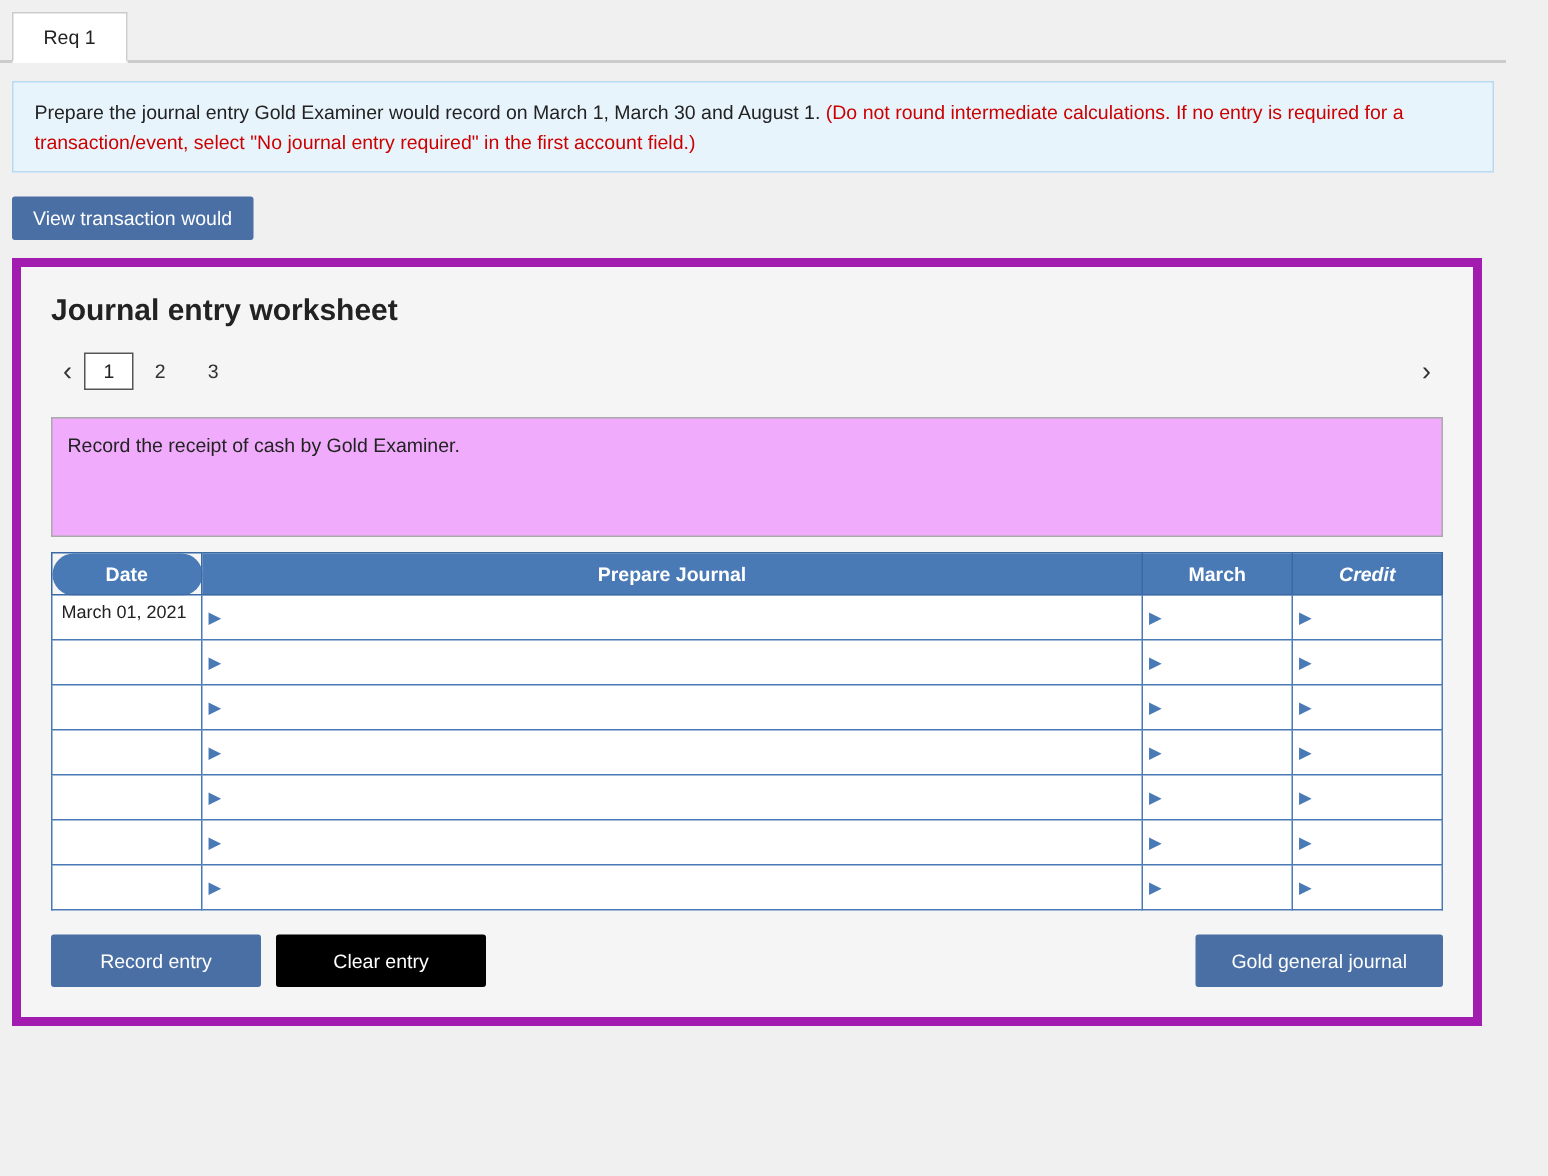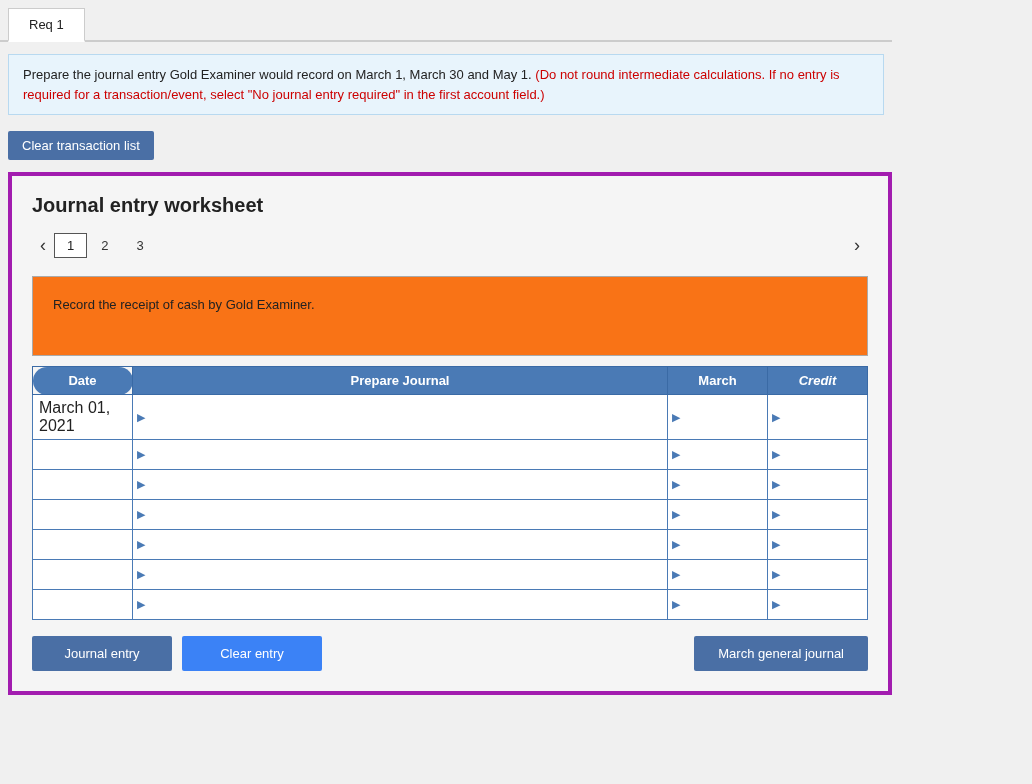--- a/index.html
+++ b/index.html
@@ -1,94 +1,94 @@
 <!DOCTYPE html>
 <html><head>
   <meta charset="utf-8">
   <style>
     * { box-sizing: border-box; margin: 0; padding: 0; }
     body { font-family: Arial, sans-serif; font-size: 13px; background: #f0f0f0; color: #222; }
 
-    .page-wrapper { width: 892px; min-height: 784px; background: #f0f0f0; padding: 0; }
+    .page-wrapper { width: 1004px; min-height: 784px; background: #f0f0f0; padding: 0; }
 
     
     .tabs-bar { display: flex; border-bottom: 2px solid #ccc; background: #f0f0f0; padding-top: 8px; padding-left: 8px; }
     .tab { padding: 8px 20px; border: 1px solid #ccc; border-bottom: none; cursor: pointer; background: #f0f0f0; font-size: 13px; margin-right: 2px; }
     .tab.active { background: #fff; border-bottom: 2px solid #fff; margin-bottom: -2px; z-index: 1; position: relative; }
 
     
     .instructions { background: #e8f4fc; border: 1px solid #b8d9f0; margin: 12px 8px 8px 8px; padding: 10px 14px; font-size: 13px; line-height: 1.5; }
     .instructions .warning { color: #cc0000; }
 
     
     .view-transaction-btn { margin: 8px 8px 12px 8px; background: #4a6fa5; color: white; border: none; padding: 7px 14px; font-size: 13px; cursor: pointer; border-radius: 2px; }
 
     
-    .worksheet-container { background: #f5f5f5; border: 4px solid #a21caf; margin: 0 0 20px 8px; padding: 18px 20px 20px 20px; }
+    .worksheet-container { background: #f5f5f5; border: 6px solid #a21caf; margin: 0 16px 20px 8px; padding: 18px 20px 20px 20px; }
 
     .worksheet-title { font-size: 20px; font-weight: bold; margin-bottom: 14px; }
 
     
     .nav-row { display: flex; align-items: center; margin-bottom: 16px; gap: 0; }
     .nav-btn { background: none; border: none; font-size: 18px; cursor: pointer; padding: 4px 8px; color: #333; }
     .nav-page { border: 1px solid #aaa; padding: 4px 12px; background: #fff; font-size: 13px; min-width: 30px; text-align: center; }
     .nav-page.active { border: 1px solid #555; background: #fff; }
     .nav-page-num { padding: 4px 14px; font-size: 13px; cursor: pointer; color: #333; }
     .nav-right { margin-left: auto; }
 
     
-    .description-box { border: 1px solid #aaa; background: #f97316; padding: 20px; margin-bottom: 10px; min-height: 80px; font-size: 13px; color: #222; }
+    .description-box { border: 1px solid #aaa; background: #f0abfc; padding: 10px; margin-bottom: 10px; min-height: 80px; font-size: 13px; color: #222; }
 
     
     .note { color: #cc0000; font-size: 13px; margin-bottom: 8px; }
 
     
     .journal-table { width: 100%; border-collapse: collapse; border: 1px solid #4a7ab5; }
     .journal-table th { background: #4a7ab5; color: white; text-align: center; padding: 6px 8px; font-size: 13px; border: 1px solid #3a6aa5; }
     .journal-table th.date-col { width: 100px; border-radius: 14px; }
     .journal-table th.journal-col { width: auto; }
     .journal-table th.debit-col { width: 100px; }
     .journal-table th.credit-col { width: 100px; font-style: italic; }
 
     .journal-table td { border: 1px solid #4a7ab5; padding: 0; height: 30px; background: #fff; }
-    .journal-table td.date-cell { padding: 4px 6px; font-size: 16px; vertical-align: top; }
+    .journal-table td.date-cell { padding: 4px 6px; font-size: 12px; vertical-align: top; }
     .journal-table td input { width: 100%; height: 100%; border: none; outline: none; padding: 4px 6px; font-size: 12px; background: transparent; }
 
     .row-with-arrow { display: flex; align-items: center; width: 100%; height: 100%; }
     .row-with-arrow .arrow { color: #4a7ab5; font-size: 11px; padding-left: 4px; }
     .row-with-arrow input { flex: 1; border: none; outline: none; padding: 2px 4px; font-size: 12px; background: transparent; height: 100%; }
 
     
     .action-buttons { display: flex; gap: 10px; margin-top: 16px; align-items: center; }
     .btn-record { background: #4a6fa5; color: white; border: none; padding: 10px 24px; font-size: 13px; cursor: pointer; border-radius: 2px; flex: 0 0 auto; min-width: 140px; }
-    .btn-clear { background: #3b82f6; color: white; border: none; padding: 10px 24px; font-size: 13px; cursor: pointer; border-radius: 2px; flex: 0 0 auto; min-width: 140px; }
+    .btn-clear { background: #000000; color: white; border: none; padding: 10px 24px; font-size: 13px; cursor: pointer; border-radius: 2px; flex: 0 0 auto; min-width: 140px; }
     .btn-view-journal { background: #4a6fa5; color: white; border: none; padding: 10px 24px; font-size: 13px; cursor: pointer; border-radius: 2px; margin-left: auto; min-width: 160px; }
 
     
     .bottom-nav { display: flex; justify-content: center; gap: 10px; margin-top: 20px; padding-bottom: 20px; }
     .btn-bottom-prev { background: #4a6fa5; color: white; border: none; padding: 10px 24px; font-size: 13px; cursor: pointer; border-radius: 2px; min-width: 130px; }
     .btn-bottom-next { background: #b0c4de; color: #777; border: none; padding: 10px 24px; font-size: 13px; cursor: pointer; border-radius: 2px; min-width: 130px; }
   </style>
 </head>
 <body>
 
 <div class="page-wrapper">
   
   <div class="tabs-bar">
     <div class="tab active">Req 1</div>
   </div>
 
   
   <div class="instructions">
-    <span>Prepare the journal entry Gold Examiner would record on March 1, March 30 and May 1.</span>
+    <span>Prepare the journal entry Gold Examiner would record on March 1, March 30 and August 1.</span>
     <span class="warning">(Do not round intermediate calculations. If no entry is required for a transaction/event, select "No journal entry required" in the first account field.)</span>
   </div>
 
   
-  <button class="view-transaction-btn">Clear transaction list</button>
+  <button class="view-transaction-btn">View transaction would</button>
 
   
   <div class="worksheet-container">
     <div class="worksheet-title">Journal entry worksheet</div>
 
     <div class="nav-row">
       <button class="nav-btn">‹</button>
       <div class="nav-page active">1</div>
       <div class="nav-page-num">2</div>
       <div class="nav-page-num">3</div>
@@ -254,20 +254,20 @@
               <div class="row-with-arrow">
                 <span class="arrow">▶</span>
                 <input type="text" style="">
               </div>
             </td>
           </tr>
         </tbody>
     </table>
 
     <div class="action-buttons">
-      <button class="btn-record">Journal entry</button>
+      <button class="btn-record">Record entry</button>
       <button class="btn-clear">Clear entry</button>
-      <button class="btn-view-journal">March general journal</button>
+      <button class="btn-view-journal">Gold general journal</button>
     </div>
   </div>
 
   
 </div>
 
 </body></html>

